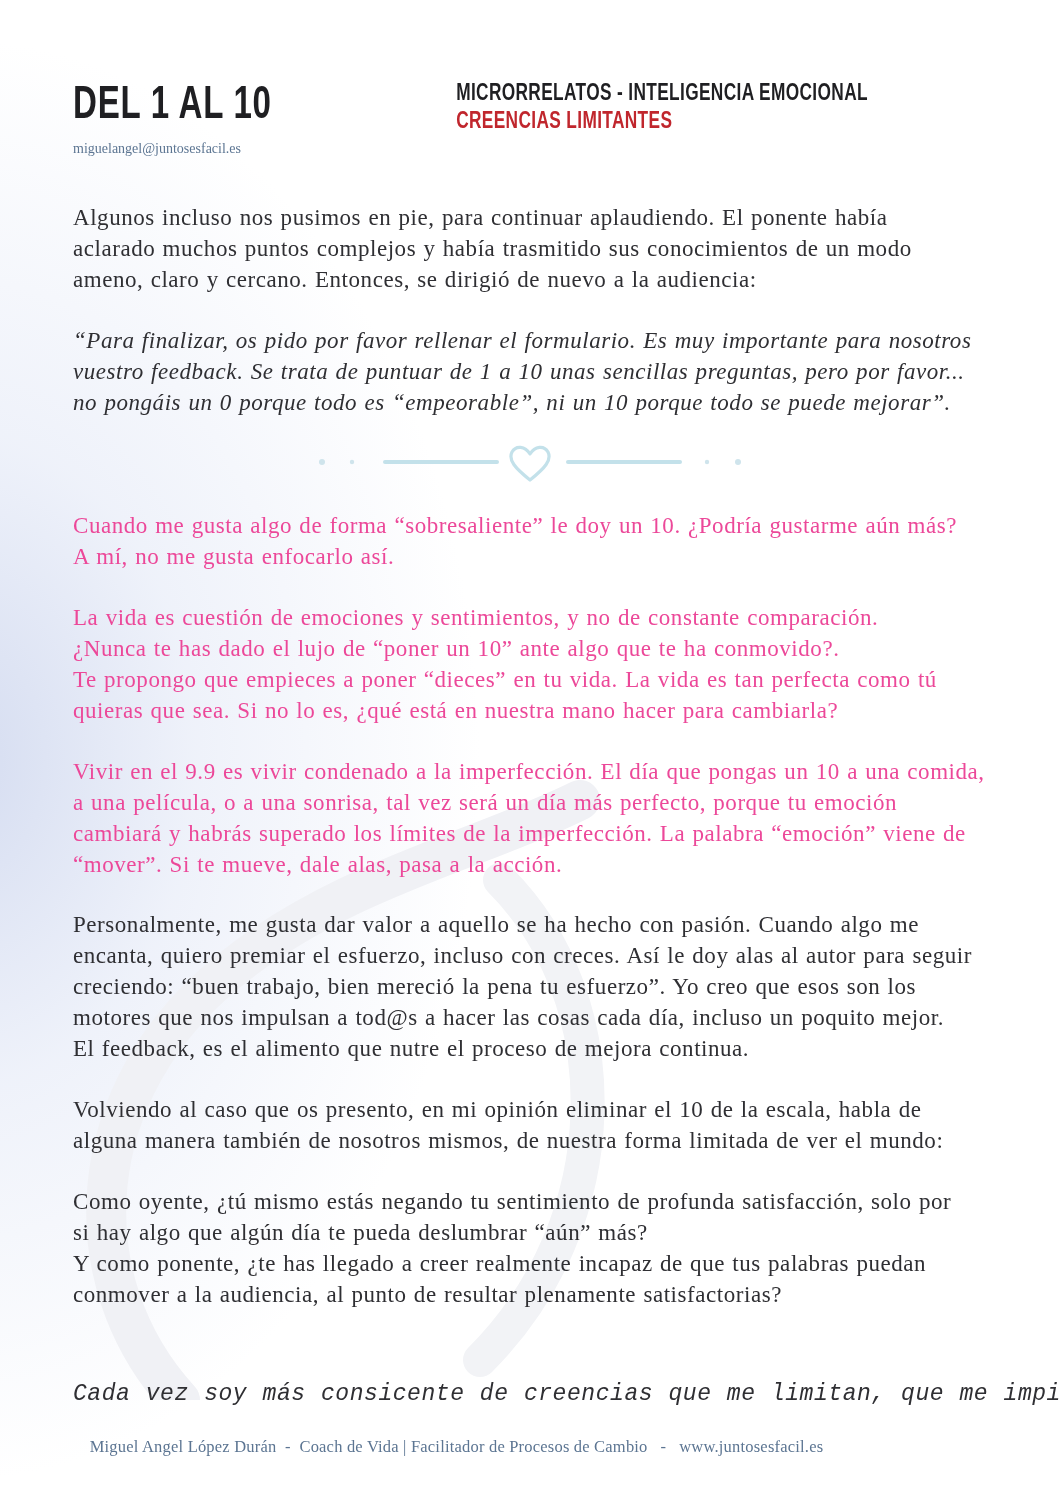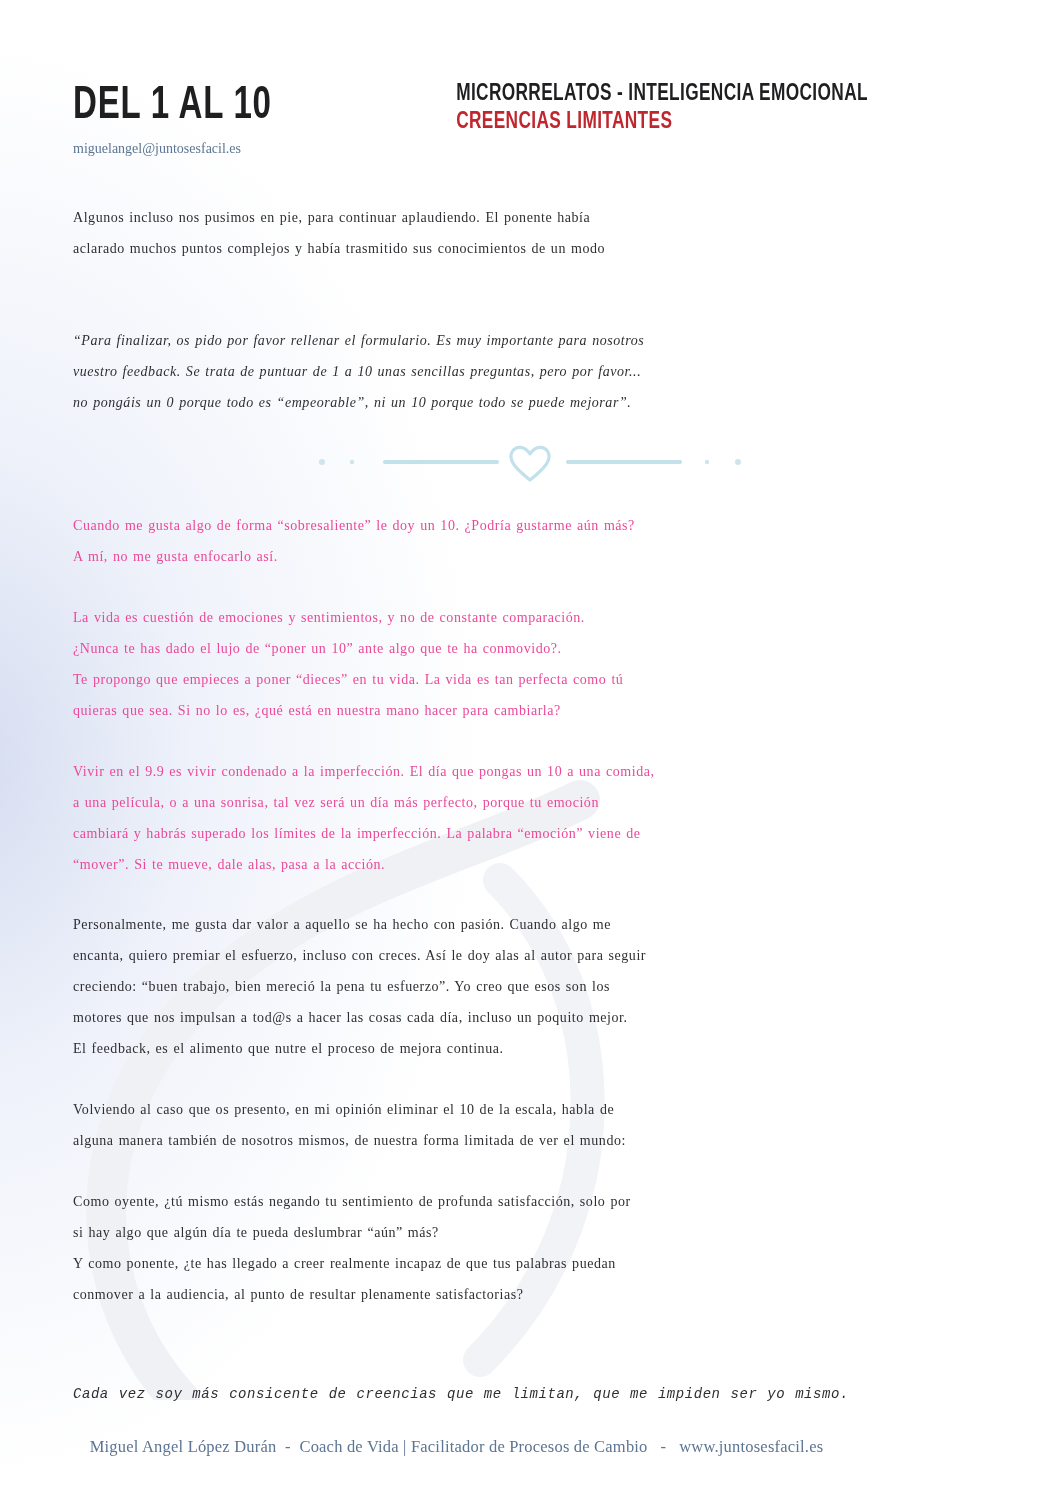--- a/index.html
+++ b/index.html
@@ -45,21 +45,21 @@
     transform: scaleX(0.72); transform-origin: right top; white-space: nowrap; line-height: 28px;
   }
   .header-right .topic {
     display: block; font-size: 24px; color: #c0262d; letter-spacing: 0.5px;
     transform: scaleX(0.72); transform-origin: right top; white-space: nowrap; line-height: 28px;
   }
 
   .para {
     position: absolute; left: 73px; width: 950px;
     font-family: "Liberation Serif", "DejaVu Serif", serif;
-    font-size: 14px; line-height: 31px; color: #2f2f33;
+    font-size: 23px; line-height: 31px; color: #2f2f33;
     letter-spacing: 0.55px; word-spacing: 1px;
   }
   .para.muted { color: #ec4899; }
   .para .line { display: block; white-space: nowrap; }
   .para.italic { font-style: italic; }
 
   .divider {
     position: absolute; left: 310px; top: 440px; width: 440px; height: 46px;
   }
 
@@ -86,20 +86,21 @@
   <div class="header-email">miguelangel@juntosesfacil.es</div>
 
   <div class="header-right">
     <span class="series">MICRORRELATOS - INTELIGENCIA EMOCIONAL</span>
     <span class="topic">CREENCIAS LIMITANTES</span>
   </div>
 
   <div class="para" style="top:202px;">
     <span class="line">Algunos incluso nos pusimos en pie, para continuar aplaudiendo. El ponente había</span>
     <span class="line">aclarado muchos puntos complejos y había trasmitido sus conocimientos de un modo</span>
+    <span class="line">ameno, claro y cercano. Entonces, se dirigió de nuevo a la audiencia:</span>
   </div>
 
   <div class="para" style="top:325px;font-style:italic;">
     <span class="line">“Para finalizar, os pido por favor rellenar el formulario. Es muy importante para nosotros</span>
     <span class="line">vuestro feedback. Se trata de puntuar de 1 a 10 unas sencillas preguntas, pero por favor...</span>
     <span class="line">no pongáis un 0 porque todo es “empeorable”, ni un 10 porque todo se puede mejorar”.</span>
   </div>
 
   <svg class="divider" viewBox="0 0 440 46">
     <circle cx="12" cy="22" r="3" fill="#cfe4ec"></circle>

